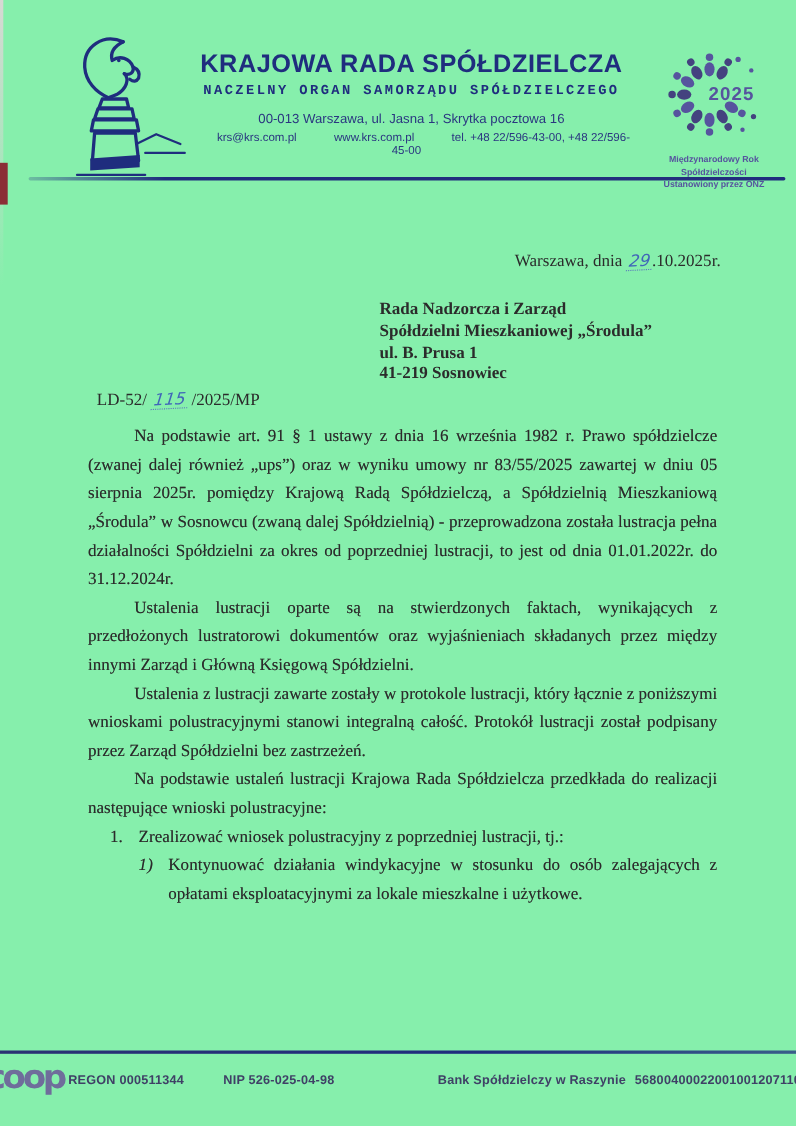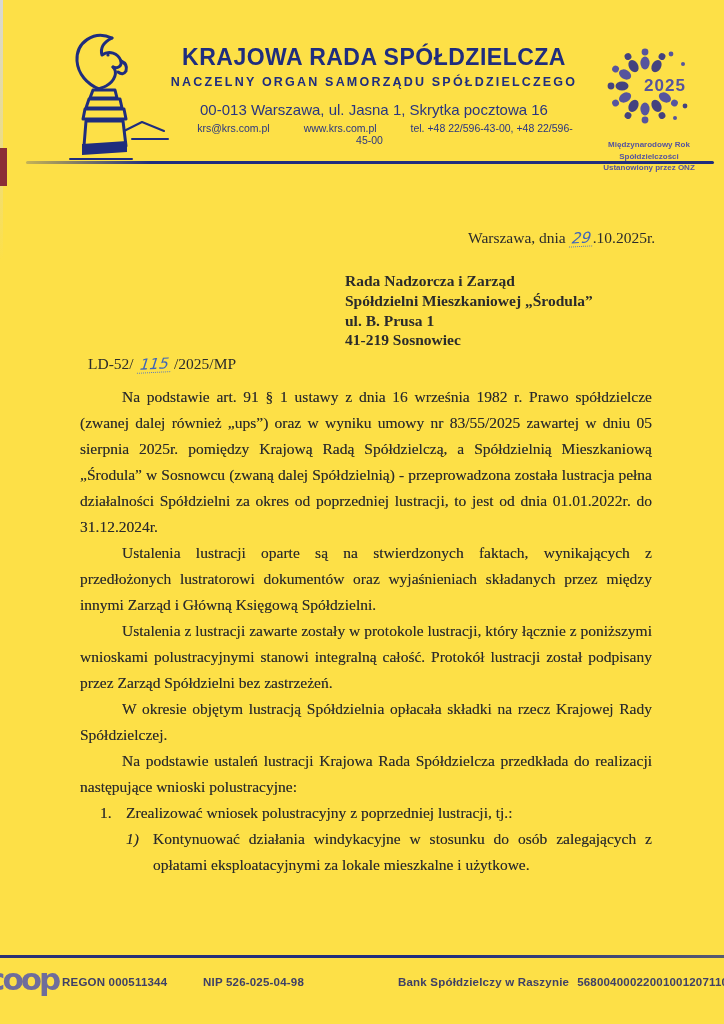--- a/index.html
+++ b/index.html
@@ -1,26 +1,26 @@
 <!DOCTYPE html>
 <html><head>
 <meta charset="utf-8">
 <style>
   html,body{margin:0;padding:0;background:#e8e8e6;}
   .page{
     position:relative;width:724px;height:1024px;margin:0 auto;
-    background:#fde047;overflow:hidden;
+    background:#86efac;overflow:hidden;
     font-family:"Liberation Serif",serif;color:#2b2b2b;
   }
   
   .eagle{position:absolute;left:42px;top:28px;width:132px;height:138px;}
   .hc{position:absolute;left:168px;top:44px;width:412px;text-align:center;color:#1f2d7e;}
   .org-name{font-family:"Liberation Sans",sans-serif;font-weight:bold;font-size:23px;letter-spacing:.5px;white-space:nowrap;}
-  .org-sub{font-family:Liberation Sans, sans-serif;font-weight:bold;font-size:12.5px;letter-spacing:2.2px;margin-top:4px;white-space:nowrap;}
-  .addr{font-family:"Liberation Sans",sans-serif;font-size:15px;margin-top:12px;color:#2a3680;}
+  .org-sub{font-family:Liberation Mono, monospace;font-weight:bold;font-size:12.5px;letter-spacing:2.2px;margin-top:4px;white-space:nowrap;}
+  .addr{font-family:"Liberation Sans",sans-serif;font-size:12px;margin-top:12px;color:#2a3680;}
   .contact{font-family:"Liberation Sans",sans-serif;font-size:10.5px;margin-top:4px;color:#2a3680;}
   .contact span{margin:0 9px;padding-left:13px;}
   .badge{position:absolute;right:16px;top:36px;width:118px;text-align:center;}
   .badge-art{position:relative;width:100px;height:100px;margin:0 auto;}
   .badge-year{position:absolute;left:36px;top:40px;width:60px;font-family:"Liberation Sans",sans-serif;
     font-weight:bold;font-size:17px;letter-spacing:1px;color:#56549e;}
   .badge-cap{font-family:"Liberation Sans",sans-serif;font-weight:bold;font-size:8px;line-height:1.45;
     color:#56549e;margin-top:3px;}
   .rule{position:absolute;left:26px;top:161px;width:688px;height:3px;
     background:linear-gradient(90deg,rgba(31,45,126,.25),#1f2d7e 18%,#232f7d 85%,#1f2d7e);border-radius:2px;}
@@ -158,21 +158,20 @@
     <div>ul. B. Prusa  1</div>
     <div>41-219 Sosnowiec</div>
   </div>
 
   <div class="reference"><span>LD-52/ </span><span class="hand">115</span><span> /2025/MP</span></div>
 
   <div class="body">
     <p>Na podstawie art. 91 § 1 ustawy z dnia 16 września 1982 r. Prawo spółdzielcze (zwanej dalej również „ups”) oraz w wyniku umowy nr 83/55/2025 zawartej w dniu 05 sierpnia 2025r. pomiędzy Krajową Radą Spółdzielczą, a Spółdzielnią Mieszkaniową „Środula” w Sosnowcu (zwaną dalej Spółdzielnią) - przeprowadzona została lustracja pełna działalności Spółdzielni za okres od poprzedniej lustracji, to jest od dnia 01.01.2022r. do 31.12.2024r.</p>
     <p>Ustalenia lustracji oparte są na stwierdzonych faktach, wynikających z przedłożonych lustratorowi dokumentów oraz wyjaśnieniach składanych przez między innymi Zarząd i Główną Księgową Spółdzielni.</p>
     <p>Ustalenia z lustracji zawarte zostały w protokole lustracji, który łącznie z poniższymi wnioskami polustracyjnymi stanowi integralną całość. Protokół lustracji został podpisany przez Zarząd Spółdzielni bez zastrzeżeń.</p>
-    <p>W okresie objętym lustracją Spółdzielnia opłacała składki na rzecz Krajowej Rady Spółdzielczej.</p>
     <p>Na podstawie ustaleń lustracji Krajowa Rada Spółdzielcza przedkłada do realizacji następujące wnioski polustracyjne:</p>
     <div class="li1">
       <span class="num">1.</span>
       <span>Zrealizować wniosek polustracyjny z poprzedniej lustracji, tj.:</span>
     </div>
     <div class="li2">
       <span class="num">1)</span>
       <span>Kontynuować działania windykacyjne w stosunku do osób zalegających  z opłatami eksploatacyjnymi  za lokale mieszkalne i użytkowe.</span>
     </div>
   </div>

